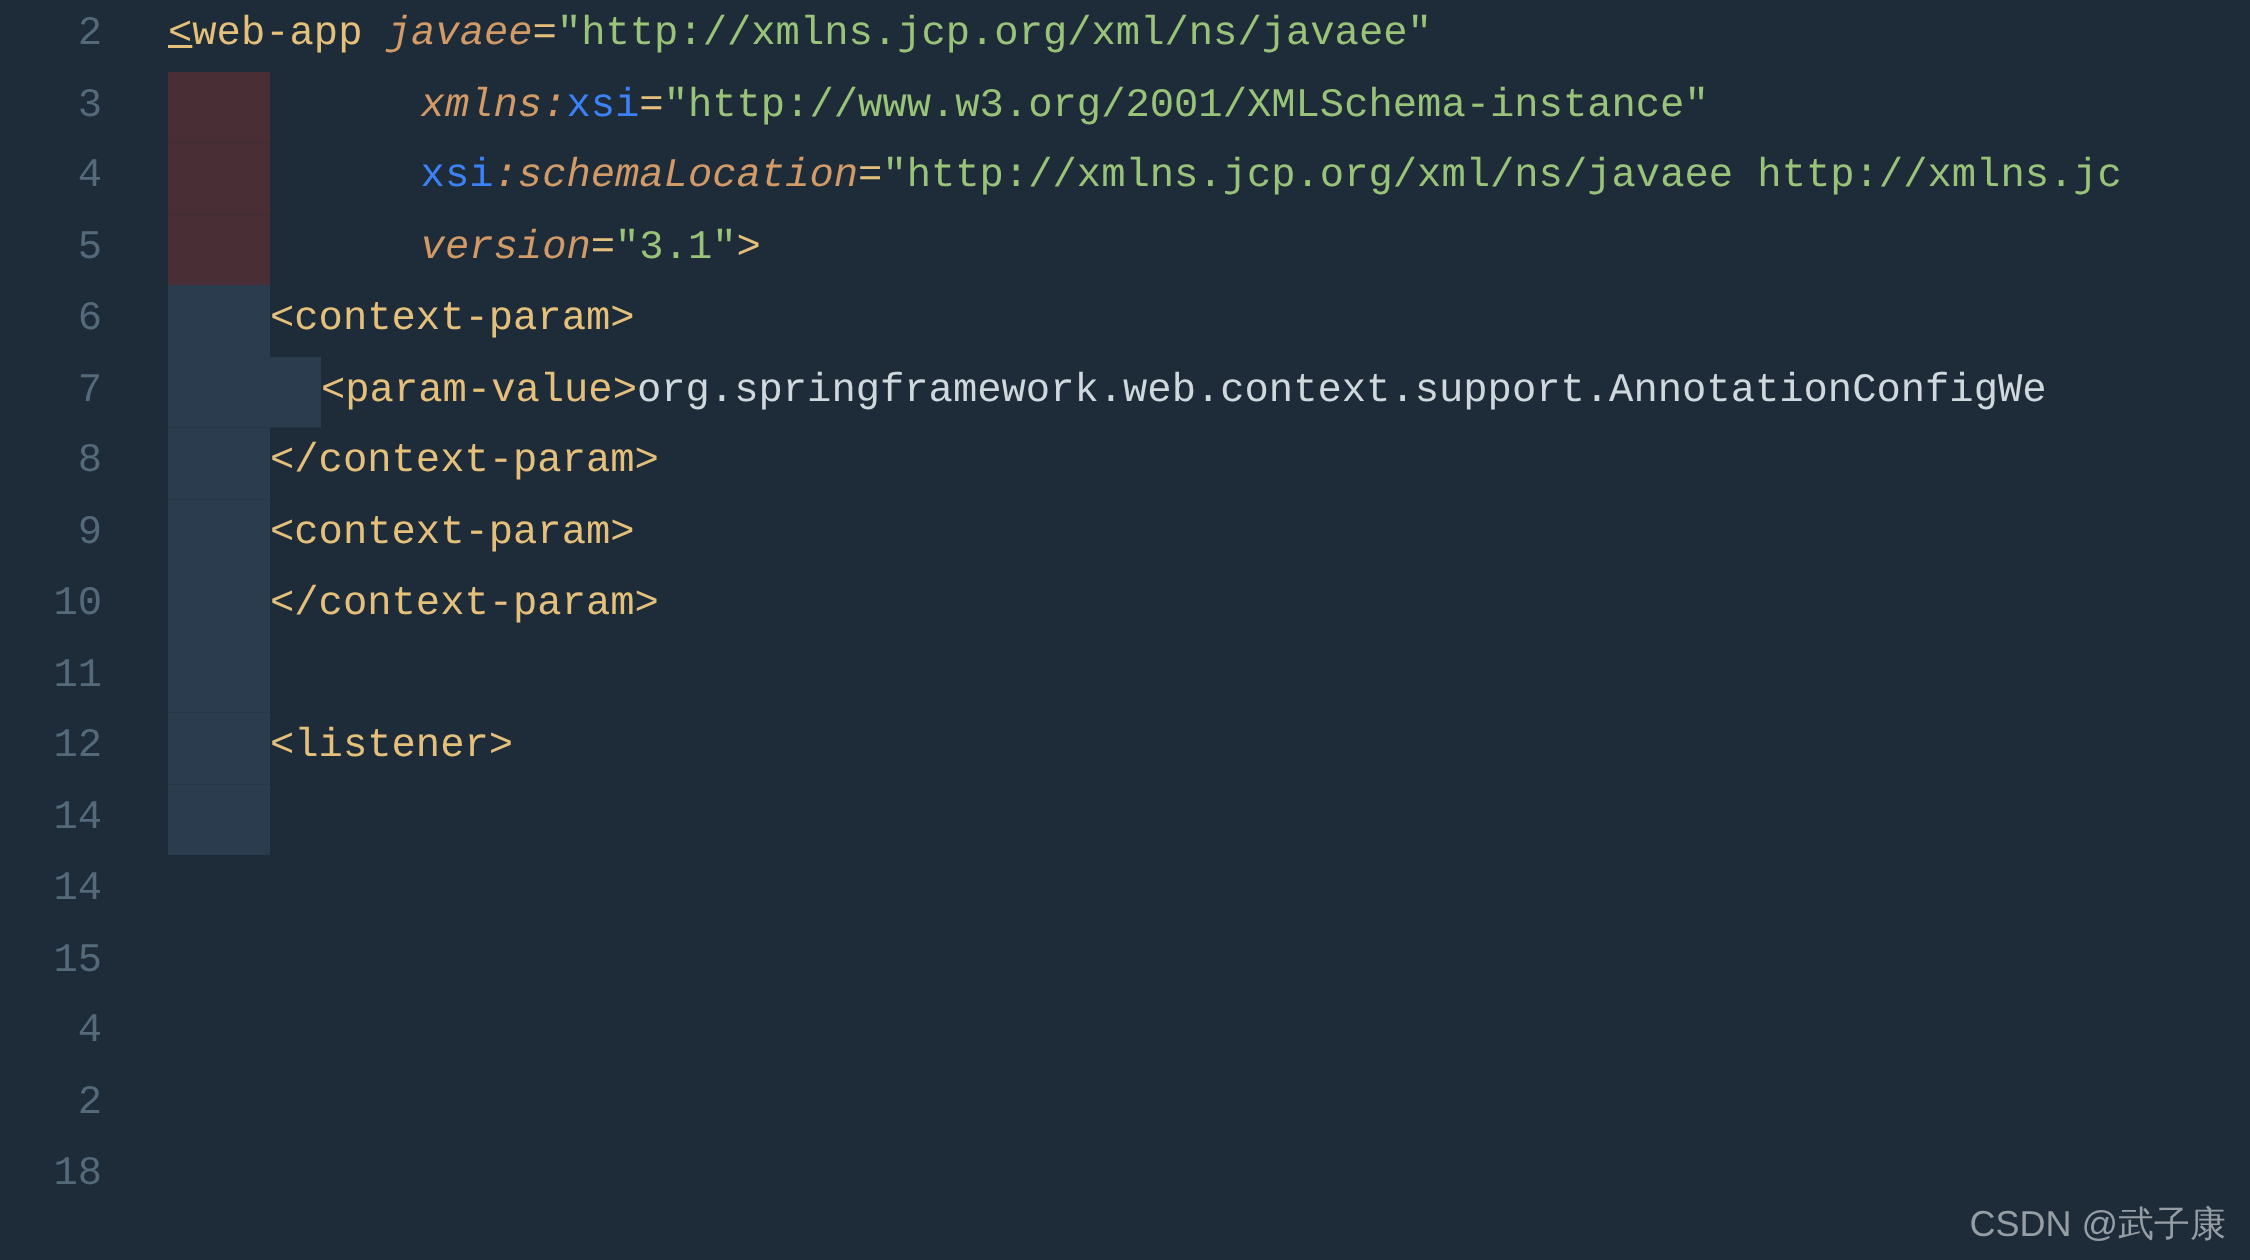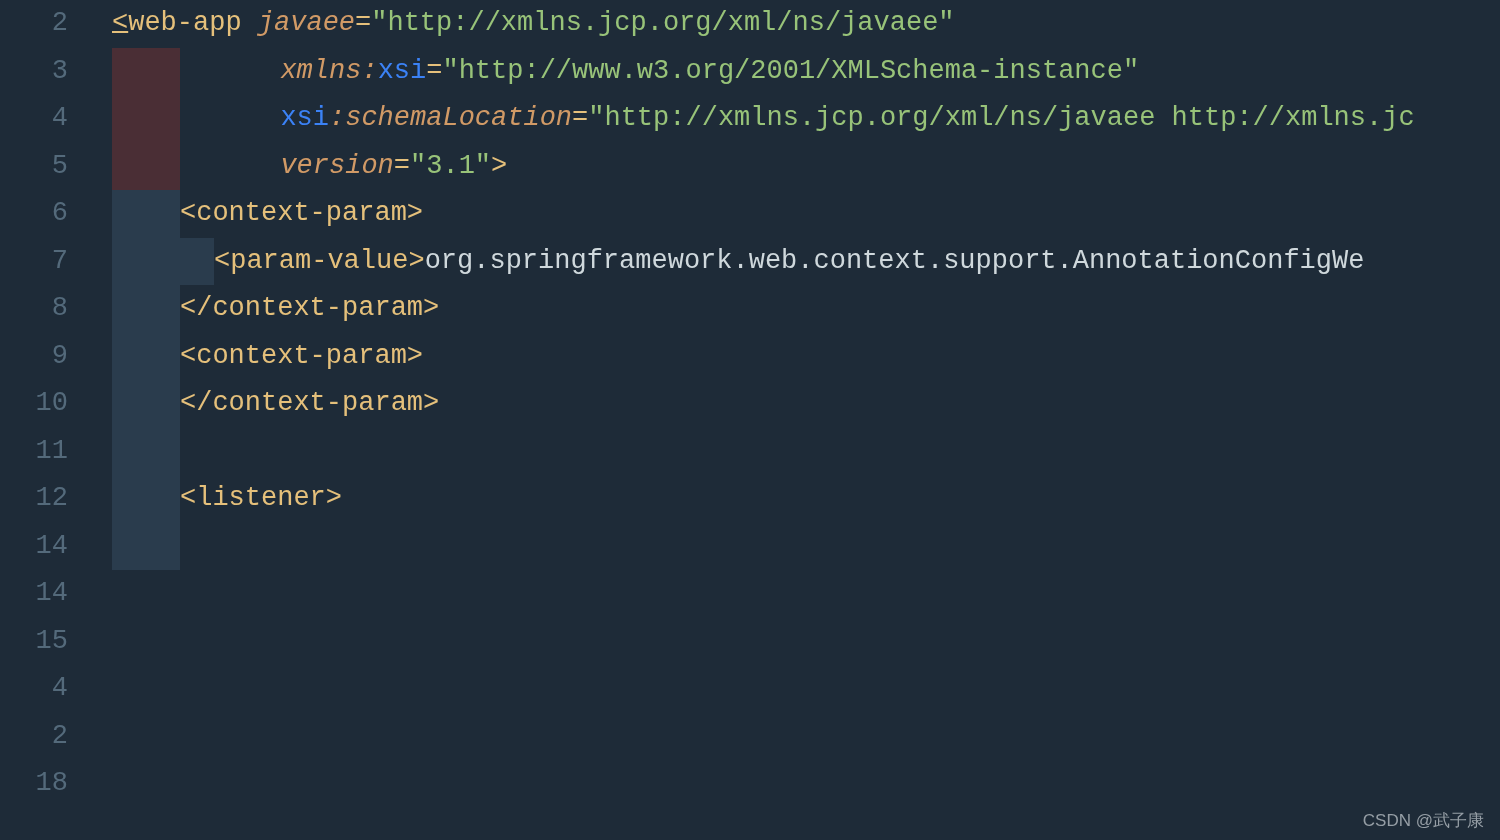--- a/index.html
+++ b/index.html
@@ -91,21 +91,21 @@
 .comment { color: #5c7a8a; font-style: italic; }
 .punct { color: #e5c07b; }
 .current-line {
   background: #273845;
 }
 .watermark {
   position: absolute;
   bottom: 8px;
   right: 16px;
   color: #aab2b8;
-  font-size: 17px;
+  font-size: 24px;
   font-family: -apple-system, sans-serif;
   opacity: 0.85;
 }
 </style>
 </head>
 <body>
 
 <div class="editor">
   <div class="gutter">
     <div class="line-number">2</div>

